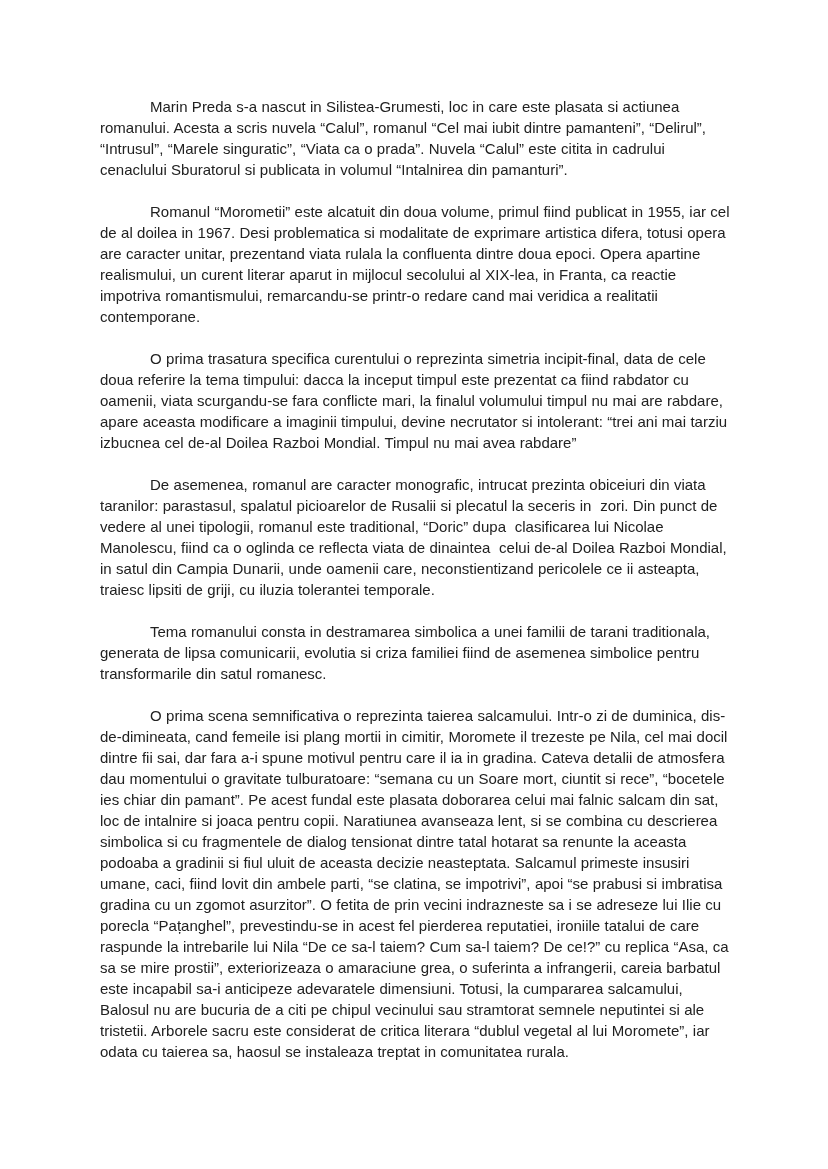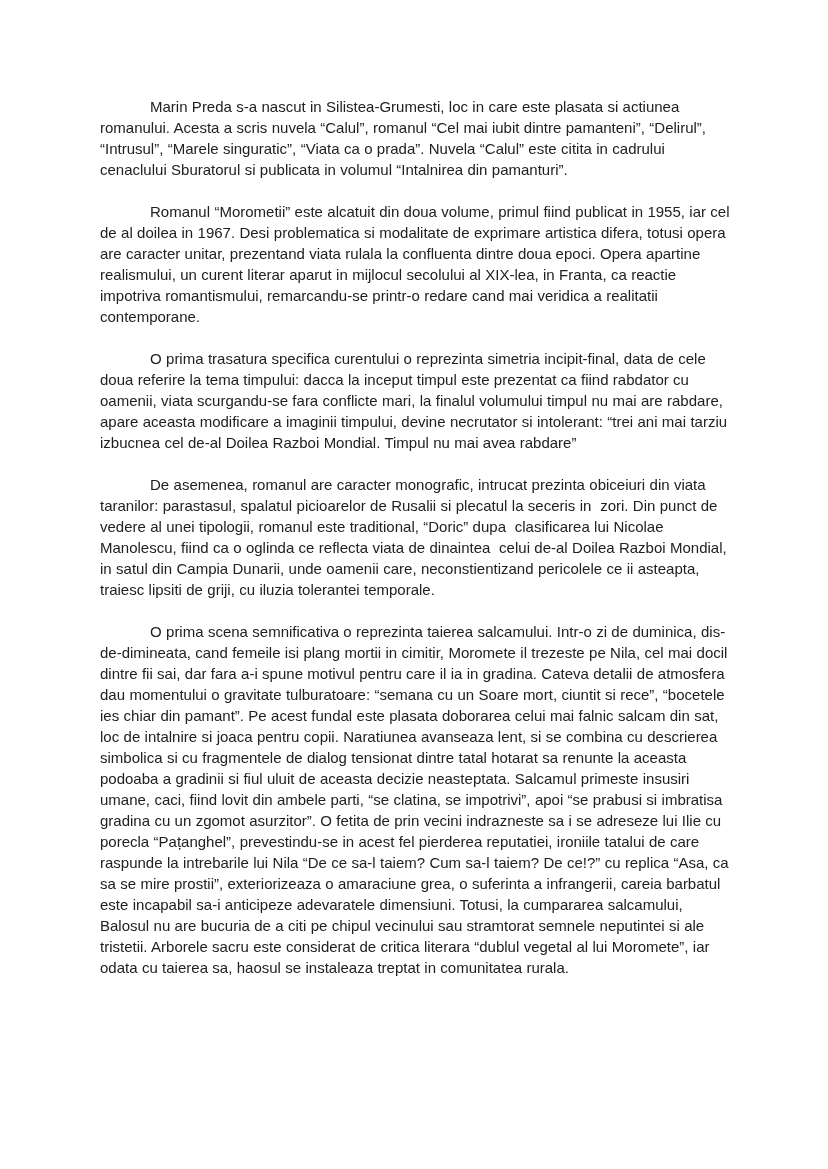--- a/index.html
+++ b/index.html
@@ -34,15 +34,16 @@
 </style>
 </head>
 <body>
 
 <div class="page">
   <div class="doc-content">
     <p class="doc-paragraph">Marin Preda s-a nascut in Silistea-Grumesti, loc in care este plasata si actiunea romanului. Acesta a scris nuvela “Calul”, romanul “Cel mai iubit dintre pamanteni”, “Delirul”, “Intrusul”, “Marele singuratic”, “Viata ca o prada”. Nuvela “Calul” este citita in cadrului cenaclului Sburatorul si publicata in volumul “Intalnirea din pamanturi”.</p>
     <p class="doc-paragraph">Romanul “Morometii” este alcatuit din doua volume, primul fiind publicat in 1955, iar cel de al doilea in 1967. Desi problematica si modalitate de exprimare artistica difera, totusi opera are caracter unitar, prezentand viata rulala la confluenta dintre doua epoci. Opera apartine realismului, un curent literar aparut in mijlocul secolului al XIX-lea, in Franta, ca reactie impotriva romantismului, remarcandu-se printr-o redare cand mai veridica a realitatii contemporane.</p>
     <p class="doc-paragraph">O prima trasatura specifica curentului o reprezinta simetria incipit-final, data de cele doua referire la tema timpului: dacca la inceput timpul este prezentat ca fiind rabdator cu oamenii, viata scurgandu-se fara conflicte mari, la finalul volumului timpul nu mai are rabdare, apare aceasta modificare a imaginii timpului, devine necrutator si intolerant: “trei ani mai tarziu izbucnea cel de-al Doilea Razboi Mondial. Timpul nu mai avea rabdare”</p>
     <p class="doc-paragraph">De asemenea, romanul are caracter monografic, intrucat prezinta obiceiuri din viata taranilor: parastasul, spalatul picioarelor de Rusalii si plecatul la seceris in  zori. Din punct de vedere al unei tipologii, romanul este traditional, “Doric” dupa  clasificarea lui Nicolae Manolescu, fiind ca o oglinda ce reflecta viata de dinaintea  celui de-al Doilea Razboi Mondial, in satul din Campia Dunarii, unde oamenii care, neconstientizand pericolele ce ii asteapta, traiesc lipsiti de griji, cu iluzia tolerantei temporale.</p>
+    <p class="doc-paragraph">Tema romanului consta in destramarea simbolica a unei familii de tarani traditionala, generata de lipsa comunicarii, evolutia si criza familiei fiind de asemenea simbolice pentru transformarile din satul romanesc.</p>
     <p class="doc-paragraph">O prima scena semnificativa o reprezinta taierea salcamului. Intr-o zi de duminica, dis-de-dimineata, cand femeile isi plang mortii in cimitir, Moromete il trezeste pe Nila, cel mai docil dintre fii sai, dar fara a-i spune motivul pentru care il ia in gradina. Cateva detalii de atmosfera dau momentului o gravitate tulburatoare: “semana cu un Soare mort, ciuntit si rece”, “bocetele ies chiar din pamant”. Pe acest fundal este plasata doborarea celui mai falnic salcam din sat, loc de intalnire si joaca pentru copii. Naratiunea avanseaza lent, si se combina cu descrierea simbolica si cu fragmentele de dialog tensionat dintre tatal hotarat sa renunte la aceasta podoaba a gradinii si fiul uluit de aceasta decizie neasteptata. Salcamul primeste insusiri umane, caci, fiind lovit din ambele parti, “se clatina, se impotrivi”, apoi “se prabusi si imbratisa gradina cu un zgomot asurzitor”. O fetita de prin vecini indrazneste sa i se adreseze lui Ilie cu porecla “Pațanghel”, prevestindu-se in acest fel pierderea reputatiei, ironiile tatalui de care raspunde la intrebarile lui Nila “De ce sa-l taiem? Cum sa-l taiem? De ce!?” cu replica “Asa, ca sa se mire prostii”, exteriorizeaza o amaraciune grea, o suferinta a infrangerii, careia barbatul este incapabil sa-i anticipeze adevaratele dimensiuni. Totusi, la cumpararea salcamului, Balosul nu are bucuria de a citi pe chipul vecinului sau stramtorat semnele neputintei si ale tristetii. Arborele sacru este considerat de critica literara “dublul vegetal al lui Moromete”, iar odata cu taierea sa, haosul se instaleaza treptat in comunitatea rurala.</p>
   </div>
 </div>
 
 </body></html>

